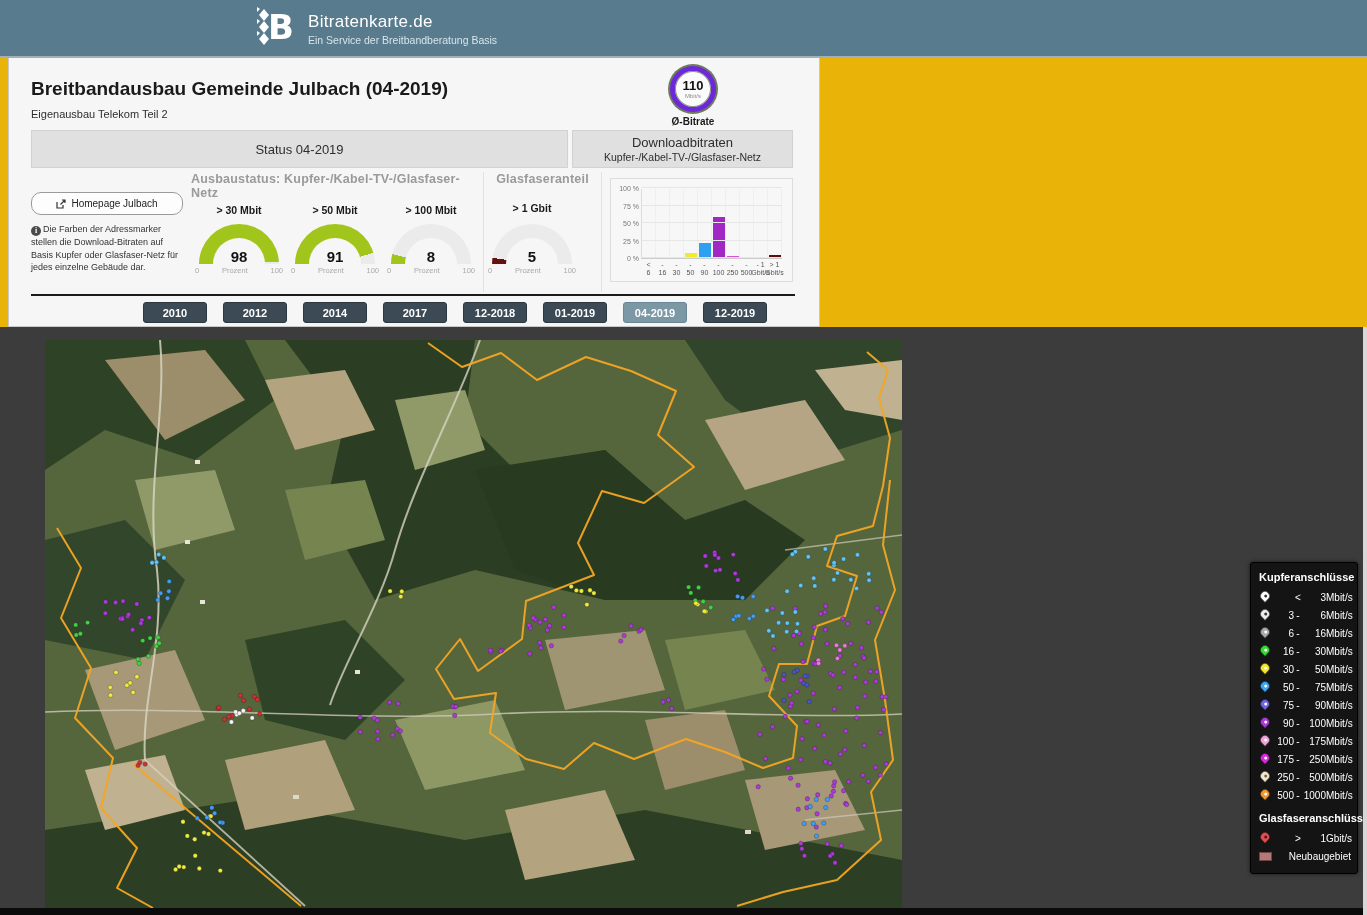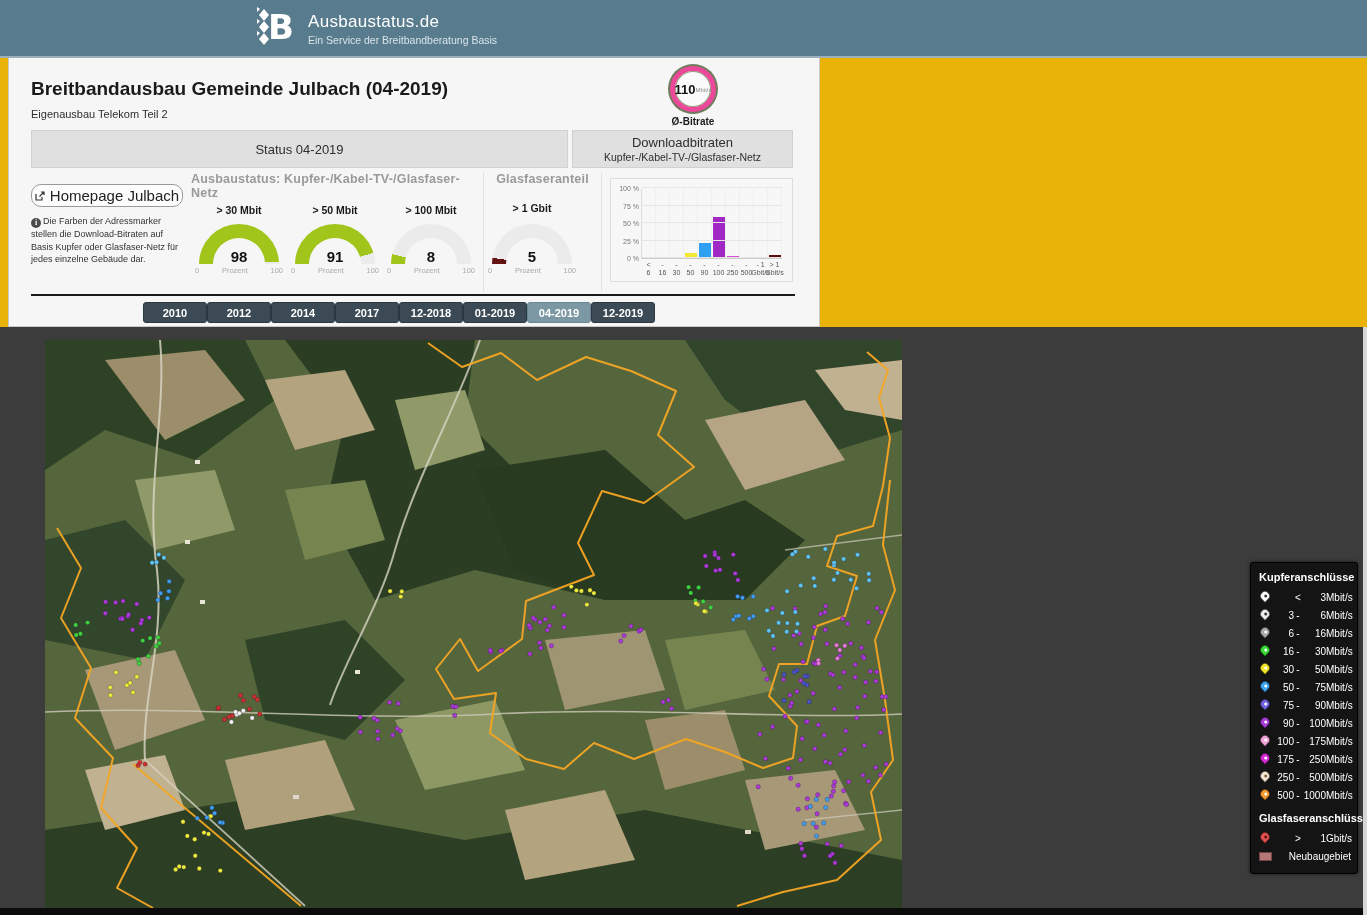--- a/index.html
+++ b/index.html
@@ -12,36 +12,36 @@
   .brand-text .brand { color:#ffffff; font-size:17px; letter-spacing:.3px; }
   .brand-text .tagline { color:#d9e4ea; font-size:10.5px; margin-top:2px; }
 
   
   .top-section { position:absolute; left:0; top:58px; width:100%; height:269px; background:#eab308; }
   .card { position:absolute; left:8px; top:0; width:812px; height:269px; background:#f6f6f6; border:1px solid #c9c9c9; border-top:none; }
   .page-title { position:absolute; left:22px; top:20px; font-size:19px; font-weight:bold; color:#1a1a1a; }
   .page-subtitle { position:absolute; left:22px; top:50px; font-size:11px; color:#2e2e2e; }
 
   .avg-gauge { position:absolute; left:650px; top:6px; width:68px; text-align:center; }
-  .avg-ring { width:46px; height:46px; margin:2px auto 0; border-radius:50%; background:#fbfbfb; border:5px solid #ec4899;
-              box-shadow:0 0 0 2px #6e7c5c, inset 0 0 0 1px #8d9d72; display:flex; align-items:center; justify-content:center; }
+  .avg-ring { width:46px; height:46px; margin:2px auto 0; border-radius:50%; background:#fbfbfb; border:5px solid #6d28d9;
+              box-shadow:0 0 0 2px #6e7c5c, inset 0 0 0 1px #8d9d72; display:flex; flex-direction:column; align-items:center; justify-content:center; }
   .avg-val { font-size:13px; font-weight:bold; color:#111; line-height:1; }
   .avg-unit { font-size:6px; color:#8a8a8a; margin-top:1px; }
   .avg-label { font-size:10px; font-weight:bold; color:#1a1a1a; margin-top:4px; }
 
   .tabs { position:absolute; left:22px; top:72px; right:26px; height:38px; display:flex; gap:4px; }
   .tab { background:#e0e0e0; border:1px solid #d2d2d2; display:flex; flex-direction:column; align-items:center; justify-content:center; color:#2e2e2e; cursor:pointer; }
   .tab .t1 { font-size:13px; }
   .tab .t2 { font-size:10.5px; margin-top:1px; }
   .tab-1 { width:160px; } .tab-2 { flex:1; } .tab-3 { width:221px; }
 
   .content-row { position:absolute; left:22px; top:114px; right:26px; height:120px; display:flex; }
   .left-col { width:160px; padding-right:8px; }
-  .home-btn { margin-top:12px; width:152px; height:23px; background:#fdfdfd; border:1px solid #9a9a9a; border-radius:10px;
-              font-size:15px; color:#222; display:flex; align-items:center; justify-content:center; gap:5px; cursor:pointer; font-family:inherit; }
+  .home-btn { margin-top:20px; width:152px; height:23px; background:#fdfdfd; border:1px solid #9a9a9a; border-radius:10px;
+              font-size:10px; color:#222; display:flex; align-items:center; justify-content:center; gap:5px; cursor:pointer; font-family:inherit; }
   .info-text { margin-top:8px; font-size:9px; line-height:1.4; color:#333; }
   .info-i { display:inline-block; width:10px; height:10px; border-radius:50%; background:#4a4a4a; color:#fff; font-size:8px; font-weight:bold;
             text-align:center; line-height:10px; font-family:"Liberation Serif", serif; margin-right:2px; vertical-align:-1px; }
 
   .gauges-col { width:292px; }
   .gauges-heading, .fiber-heading { font-size:12.5px; font-weight:bold; color:#9a9a9a; letter-spacing:.2px; }
   .gauges-row { display:flex; margin-top:4px; }
   .gauge-cell { width:96px; text-align:center; }
   .g-label { font-size:10.5px; font-weight:bold; color:#1a1a1a; }
   .g-arcwrap { position:relative; width:80px; height:40px; margin:8px auto 0; overflow:hidden; }
@@ -59,21 +59,21 @@
   .chart-card { width:100%; height:104px; background:#f7f7f7; border:1px solid #ddd; position:relative; }
   .chart-plot { position:absolute; left:30px; top:10px; right:10px; height:70px; border-left:1px solid #ddd; border-bottom:1px solid #ccc; }
   .gridline { position:absolute; left:0; right:0; height:1px; background:#e6e6e6; }
   .ytick { position:absolute; right:100%; margin-right:3px; font-size:7px; color:#777; white-space:nowrap; transform:translateY(-50%); }
   .slots { position:absolute; left:0; right:0; bottom:0; top:0; display:flex; }
   .slot { flex:1; position:relative; border-right:1px solid #efefef; }
   .bar { position:absolute; bottom:0; left:50%; transform:translateX(-50%); width:12px; }
   .xlabel { position:absolute; top:100%; left:50%; transform:translateX(-50%); margin-top:3px; font-size:7px; color:#555; white-space:pre-line; text-align:center; line-height:1.2; }
 
   .hrule { position:absolute; left:22px; top:236px; right:24px; border-top:2px solid #1b1b1b; }
-  .years { position:absolute; left:134px; top:244px; display:flex; gap:0; }
+  .years { position:absolute; left:134px; top:244px; display:flex; gap:16px; }
   .year-btn { width:64px; height:21px; background:#3b4a55; color:#fff; font-size:11px; font-weight:bold; border:1px solid #2c3840;
               border-radius:3px; display:flex; align-items:center; justify-content:center; cursor:pointer; font-family:inherit; }
   .year-btn.sel { background:#7d98a5; border-color:#6a8795; }
 
   
   .lower { position:absolute; left:0; top:327px; width:100%; height:588px; background:#3c3c3c; }
   .map-frame { position:absolute; left:45px; top:13px; width:857px; height:568px; background:#49583a; overflow:hidden; }
   .map-frame svg { display:block; }
   .bottom-strip { position:absolute; left:0; bottom:0; width:100%; height:7px; background:#0b0b0b; }
   .right-strip { position:absolute; right:0; top:0; bottom:0; width:4px; background:#d7d7d7; }
@@ -106,21 +106,21 @@
             <polygon points="8,15 13,21 8,27 3,21"></polygon>
             <polygon points="8,27 13,33 8,39 3,33"></polygon>
             <polygon points="1,6 4,3 1,1"></polygon>
             <polygon points="1,18 4,15 1,13"></polygon>
             <polygon points="1,30 4,27 1,25"></polygon>
             <text x="12" y="33" font-family="DejaVu Sans, sans-serif" font-size="34" font-weight="bold">B</text>
           </g>
         </svg>
       </span>
       <span class="brand-text">
-        <div class="brand">Ausbaustatus.de</div>
+        <div class="brand">Bitratenkarte.de</div>
         <div class="tagline">Ein Service der Breitbandberatung Basis</div>
       </span>
     </div>
   </div>
 
   <div class="top-section">
     <div class="card">
       <div class="page-title">Breitbandausbau Gemeinde Julbach (04-2019)</div>
       <div class="page-subtitle">Eigenausbau Telekom Teil 2</div>
 

